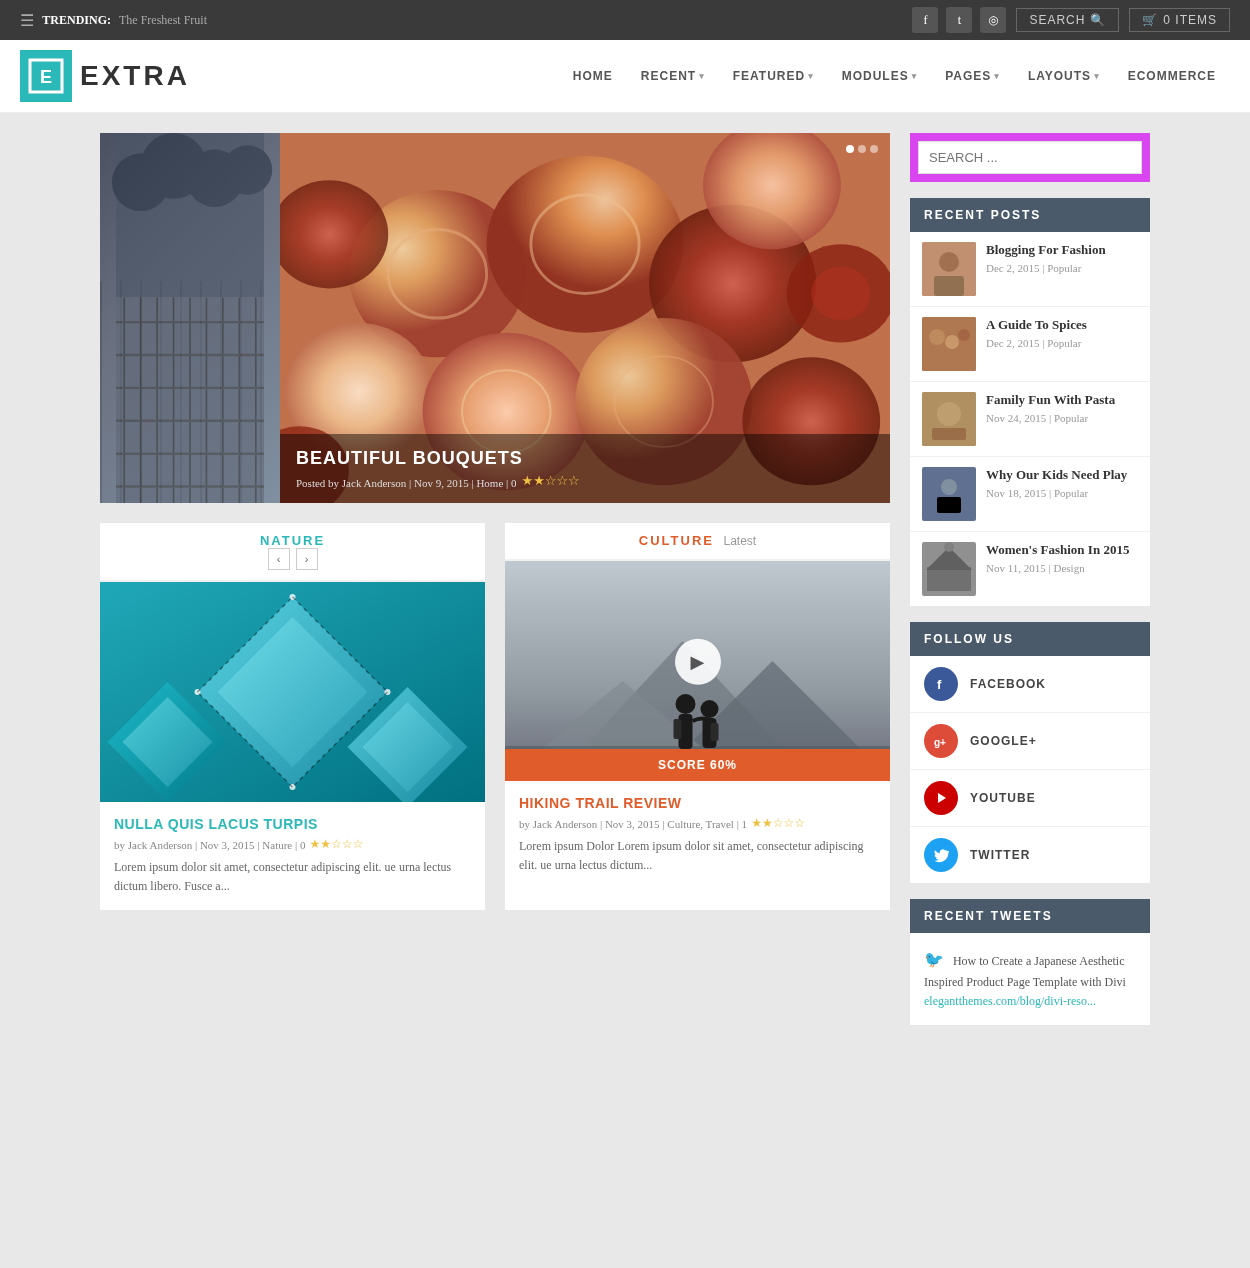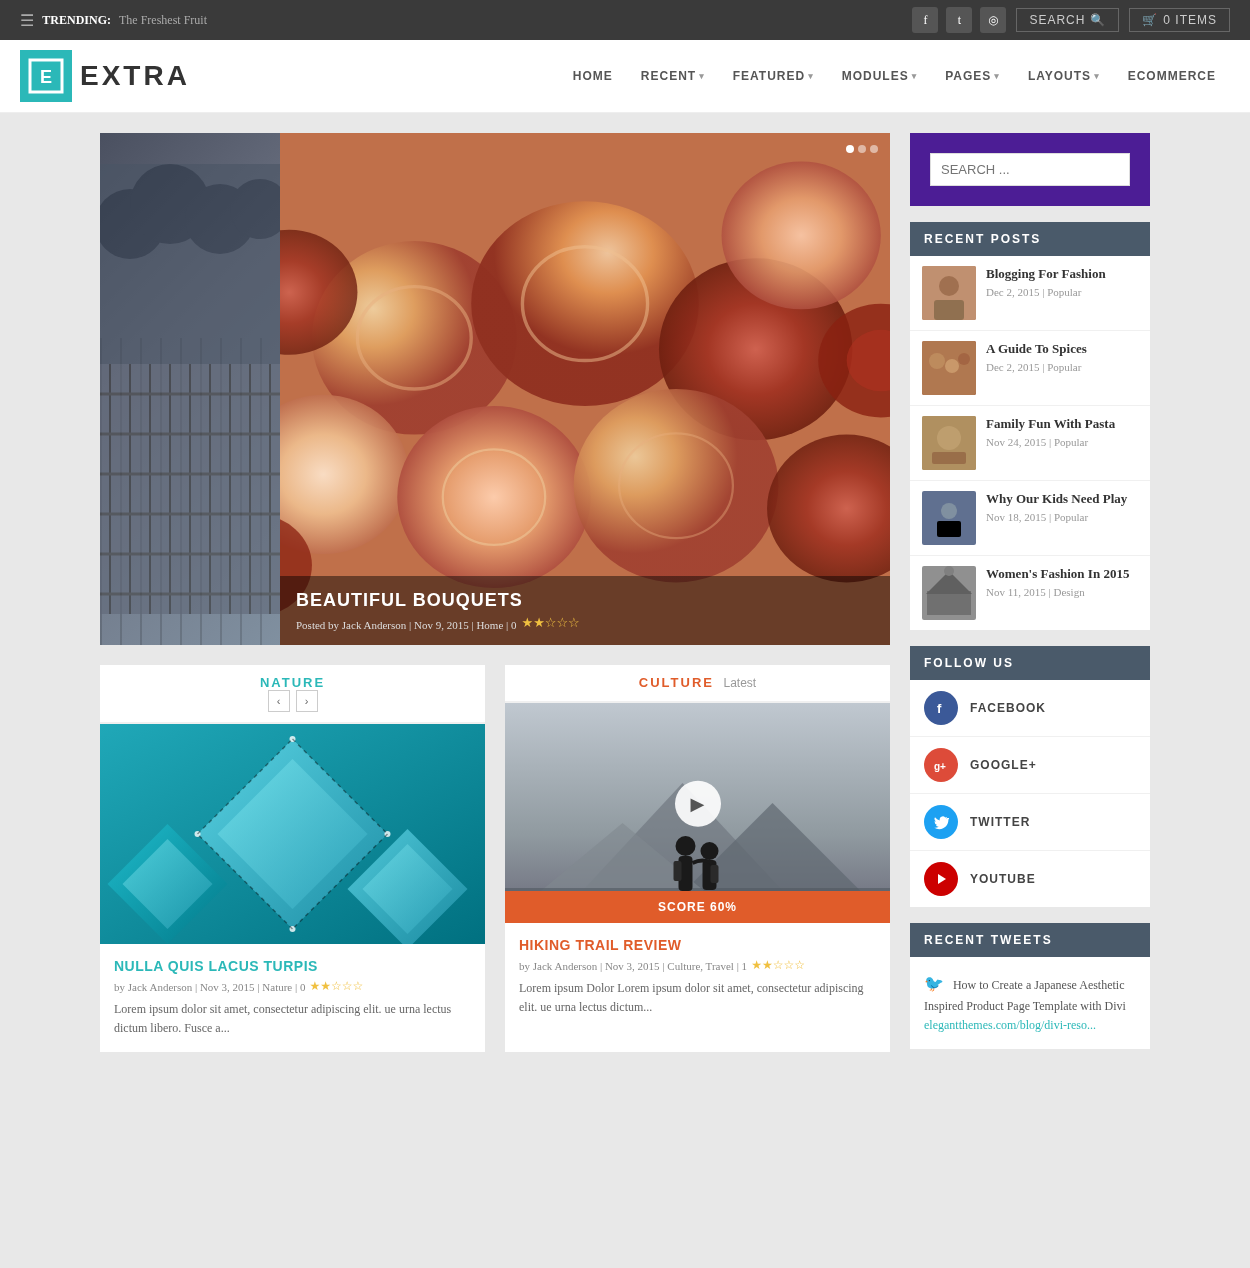--- a/index.html
+++ b/index.html
@@ -69,21 +69,21 @@
     
     .main-container {
       max-width: 1080px; margin: 20px auto; padding: 0 15px;
       display: flex; gap: 20px;
     }
     .content-area { flex: 1; min-width: 0; }
     .sidebar { width: 240px; flex-shrink: 0; }
 
     
     .hero-slider {
-      display: flex; height: 512px; position: relative; overflow: hidden;
+      display: flex; height: 370px; position: relative; overflow: hidden;
       margin-bottom: 20px;
     }
     .hero-left {
       width: 180px; flex-shrink: 0;
       background: linear-gradient(180deg, #3a3a4a 0%, #5a6070 50%, #707880 100%);
       position: relative; overflow: hidden;
     }
     .hero-left-img {
       width: 100%; height: 100%;
       background: linear-gradient(135deg, #4a5060 0%, #6a7080 40%, #8090a0 100%);
@@ -168,21 +168,21 @@
     .card-title-culture {
       font-size: 14px; font-weight: bold; color: #e05c2a; text-transform: uppercase;
       margin-bottom: 5px; font-family: Arial, sans-serif; letter-spacing: 0.5px;
     }
     .card-meta { font-size: 11px; color: #888; margin-bottom: 6px; display: flex; align-items: center; gap: 4px; flex-wrap: wrap; }
     .card-stars { color: #f0c040; font-size: 12px; }
     .card-text { font-size: 12px; color: #666; line-height: 1.6; }
 
     
     .sidebar-search {
-      background: #4c1d95; padding: 20px; margin-bottom: 16px;
+      background: #d946ef; padding: 8px; margin-bottom: 16px;
     }
     .sidebar-search input {
       width: 100%; border: 1px solid #ddd; padding: 8px 10px;
       font-size: 13px; color: #999; outline: none; font-family: Arial, sans-serif;
     }
 
     .sidebar-widget { background: #fff; margin-bottom: 16px; }
     .widget-header {
       background: #4a5a6a; color: #fff; padding: 10px 14px;
       font-size: 12px; font-weight: bold; letter-spacing: 2px;
@@ -616,34 +616,34 @@
       </div>
       <div class="follow-item">
         <div class="follow-icon gplus-color">
           <svg width="16" height="16" viewBox="0 0 16 16">
               <text x="1" y="13" fill="white" font-size="10" font-weight="bold" font-family="Arial">g+</text>
             </svg>
         </div>
         <span class="follow-label">GOOGLE+</span>
       </div>
       <div class="follow-item">
+        <div class="follow-icon yt-color">
+          <svg width="16" height="16" viewBox="0 0 16 16">
+              <polygon points="5,3 13,8 5,13" fill="white"></polygon>
+            </svg>
+        </div>
+        <span class="follow-label">YOUTUBE</span>
+      </div>
+      <div class="follow-item">
         <div class="follow-icon tw-color">
           <svg width="16" height="16" viewBox="0 0 24 24">
               <path d="M22 5.9a9.7 9.7 0 01-2.8.8 4.8 4.8 0 002.1-2.7 9.6 9.6 0 01-3 1.2 4.8 4.8 0 00-8.2 4.4A13.7 13.7 0 013 4.8a4.8 4.8 0 001.5 6.4A4.8 4.8 0 012.3 11v.1a4.8 4.8 0 003.9 4.7 4.8 4.8 0 01-2.2.1 4.8 4.8 0 004.5 3.3A9.7 9.7 0 012 20.5a13.7 13.7 0 007.4 2.2c8.9 0 13.7-7.3 13.7-13.7v-.6A9.8 9.8 0 0025 5.9h-3z" fill="white"></path>
             </svg>
         </div>
         <span class="follow-label">TWITTER</span>
-      </div>
-      <div class="follow-item">
-        <div class="follow-icon yt-color">
-          <svg width="16" height="16" viewBox="0 0 16 16">
-              <polygon points="5,3 13,8 5,13" fill="white"></polygon>
-            </svg>
-        </div>
-        <span class="follow-label">YOUTUBE</span>
       </div>
     </div>
 
     <div class="sidebar-widget">
       <div class="widget-header">RECENT TWEETS</div>
       <div class="tweets-widget">
         <span class="tweet-bird">🐦</span>
         <span>How to Create a Japanese Aesthetic Inspired Product Page Template with Divi</span>
         <br><a class="tweet-link">elegantthemes.com/blog/divi-reso...</a>
       </div>

